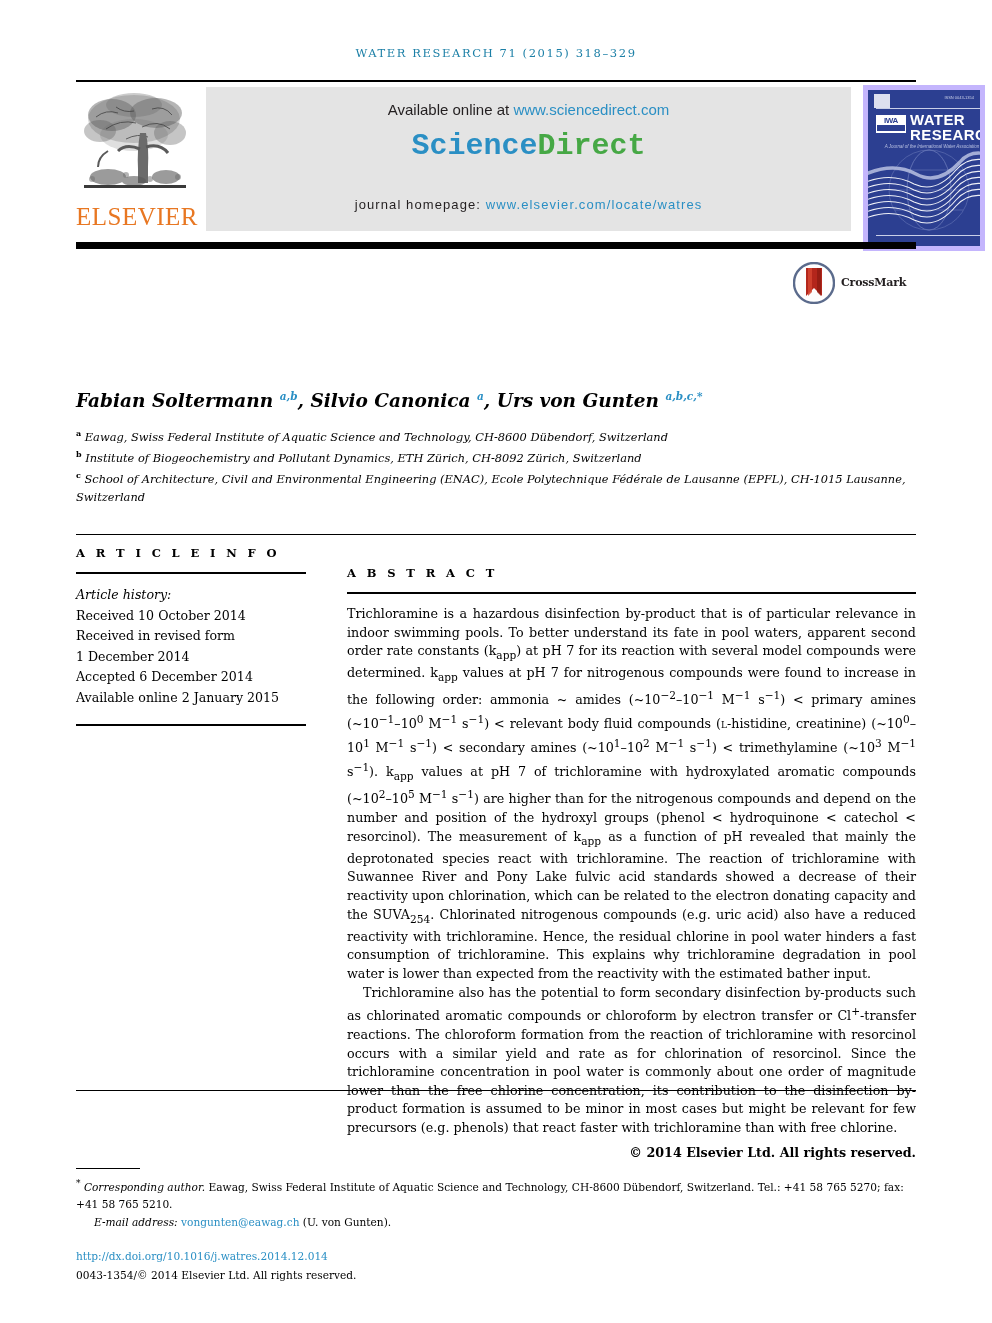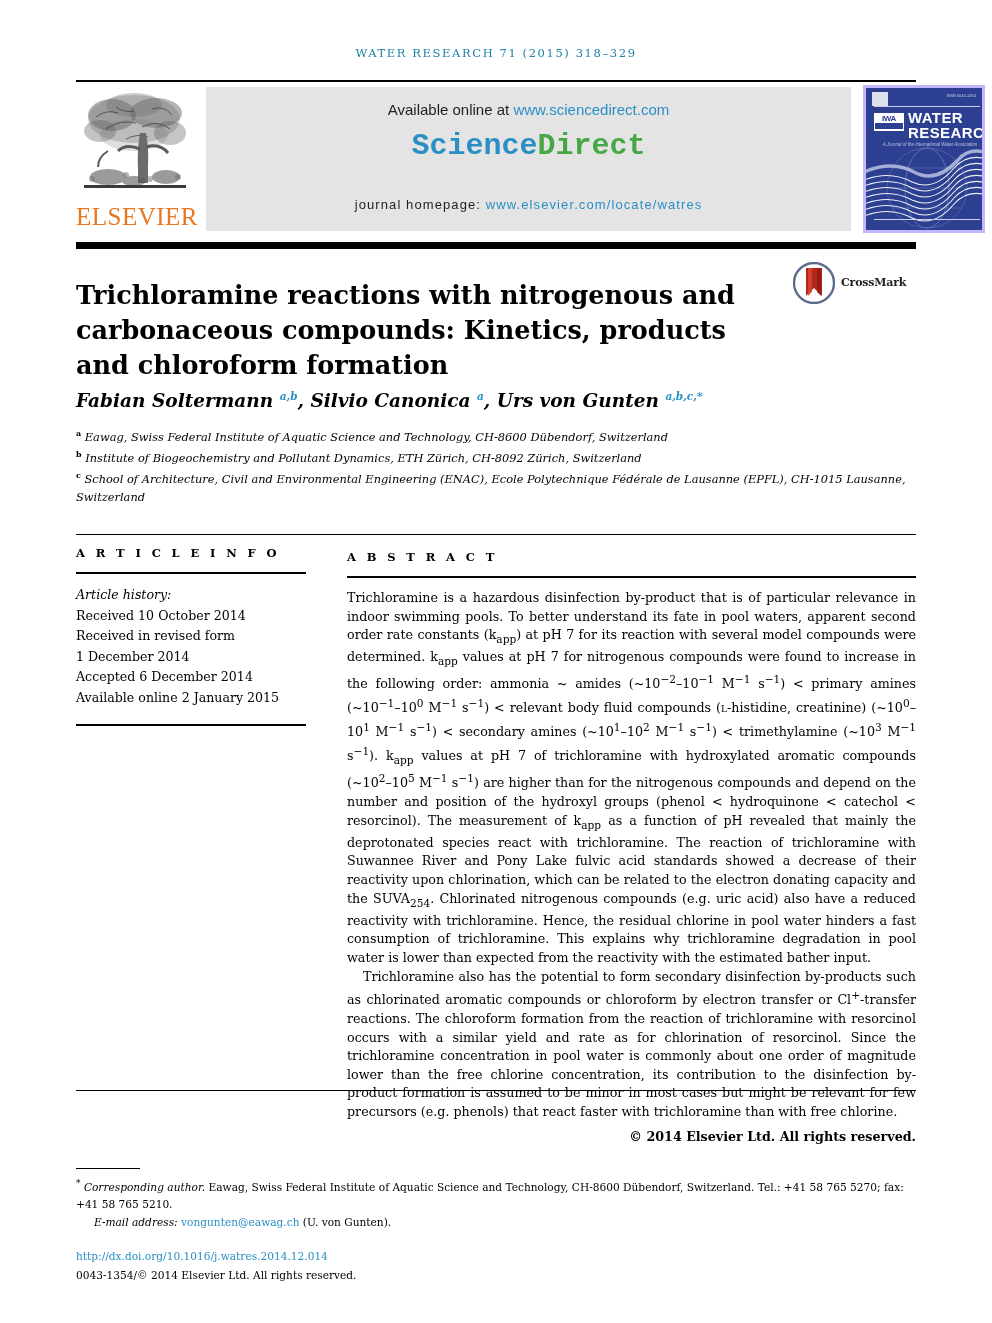--- a/index.html
+++ b/index.html
@@ -114,23 +114,23 @@
     letter-spacing: 1.1px;
     color: #231f20;
   }
   .sd-home a { color: #2a8fc4; text-decoration: none; }
 
   
   .cover {
     position: absolute;
     left: 787px; top: 0px;
     width: 122px;
-    height: 148px;
+    height: 166px;
     background: #2c3f91;
-    border: 3px solid #c4b5fd;
+    border: 5px solid #c4b5fd;
     box-sizing: border-box;
     overflow: hidden;
   }
   .cover-topline {
     position: absolute;
     left: 8px; top: 18px;
     width: 106px; height: 1px;
     background: #c9cfe8;
   }
   .cover-botline {
@@ -320,21 +320,21 @@
     margin-top: 11px;
     font-family: "DejaVu Serif", serif;
     font-size: 12.6px;
     line-height: 20.5px;
   }
   .kw-block .it { font-style: italic; }
 
   
   .col-right {
     position: absolute;
-    left: 347px; top: 550px;
+    left: 347px; top: 566px;
     width: 569px;
   }
   .abstract-body {
     margin-top: 11px;
     font-family: "DejaVu Serif", serif;
     font-size: 12.7px;
     line-height: 18.6px;
     text-align: justify;
     color: #000;
   }
@@ -474,21 +474,20 @@
             <path d="M-2 26 q28 -12 50 0 q22 12 44 -12 q12 -14 32 -6"></path>
           </g>
         </svg>
       </div>
       <div class="cover-botline"></div>
     </div>
   </div>
 
   <div class="bar-black"></div>
 
-  <h1 class="title">Trichloramine reactions with nitrogenous and carbonaceous compounds: Kinetics, products and chloroform formation</h1>
 
   <div class="crossmark">
     <div class="cm-circle">
       <svg width="42" height="42" viewBox="0 0 42 42" xmlns="http://www.w3.org/2000/svg">
         <circle cx="21" cy="21" r="20" fill="#ffffff" stroke="#5b6b8c" stroke-width="2.4"></circle>
         <circle cx="21" cy="21" r="17" fill="#fdfdfd"></circle>
         <path d="M13 6 L29 6 L29 34 L21 26 L13 34 Z" fill="#b3261b"></path>
         <path d="M15 6 L19 6 L19 30 L15 34 Z" fill="#d4442f" opacity="0.85"></path>
         <path d="M24 6 L28 6 L28 34 L24 30 Z" fill="#8e1c12" opacity="0.8"></path>
       </svg>

